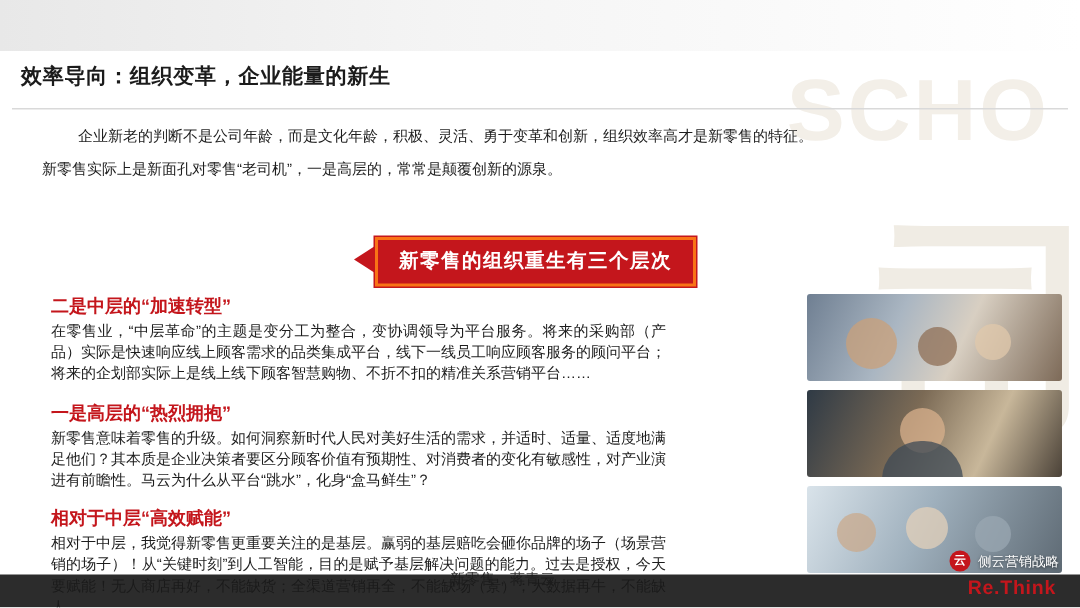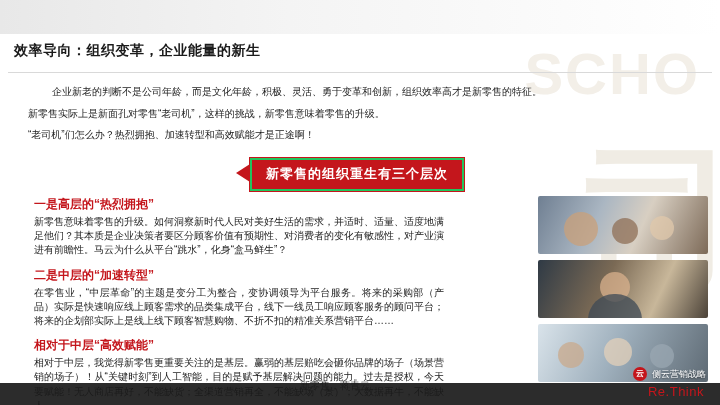--- a/index.html
+++ b/index.html
@@ -72,21 +72,21 @@
     left: 250px; top: 158px;
     z-index: 4;
   }
   .banner-box {
     position: relative;
     background: #c4161c;
     color: #ffffff;
     font-size: 13px;
     font-weight: bold;
     padding: 5px 14px 6px 14px;
-    border: 2px solid #22c55e;
+    border: 2px solid #f97316;
     box-shadow: 0 0 0 1px #c4161c;
     letter-spacing: 1px;
   }
   .banner-tail {
     position: absolute;
     left: -14px; top: 6px;
     width: 0; height: 0;
     border-top: 9px solid transparent;
     border-bottom: 9px solid transparent;
     border-right: 14px solid #c4161c;
@@ -182,21 +182,21 @@
   .badge-text {
     font-size: 9px;
     color: #ffffff;
     text-shadow: 0 1px 2px rgba(0,0,0,.55);
     text-align: center;
   }
   .rethink {
     position: absolute;
     right: 16px; bottom: 6px;
     font-size: 13px;
-    font-weight: normal;
+    font-weight: bold;
     color: #c4161c;
     letter-spacing: .5px;
     z-index: 5;
   }
   .bottom-strip {
     position: absolute;
     left: 0; bottom: 0;
     width: 720px; height: 22px;
     background: #1a1a1a;
     opacity: .92;
@@ -211,37 +211,36 @@
   <div class="top-band"></div>
 
   <div class="watermark2">SCHO</div>
   <div class="watermark">司</div>
 
   <div class="title">效率导向：组织变革，企业能量的新生</div>
   <div class="title-rule"></div>
 
   <div class="intro">
     <p class="indent">企业新老的判断不是公司年龄，而是文化年龄，积极、灵活、勇于变革和创新，组织效率高才是新零售的特征。</p>
-    <p>新零售实际上是新面孔对零售“老司机”，这样的挑战，新零售意味着零售的升级。</p>
-    <p>“老司机”们怎么办？热烈拥抱、加速转型和高效赋能才是正途啊！</p>
+    <p>新零售实际上是新面孔对零售“老司机”，一是高层的，常常是颠覆创新的源泉。</p>
   </div>
 
   <div class="banner">
     <div class="banner-tail"></div>
     <div class="banner-box">新零售的组织重生有三个层次</div>
   </div>
 
   <div class="body-col">
     <div class="sec">
+      <h3>二是中层的“加速转型”</h3>
+      <p>在零售业，“中层革命”的主题是变分工为整合，变协调领导为平台服务。将来的采购部（产品）实际是快速响应线上顾客需求的品类集成平台，线下一线员工响应顾客服务的顾问平台；将来的企划部实际上是线上线下顾客智慧购物、不折不扣的精准关系营销平台……</p>
+    </div>
+    <div class="sec">
       <h3>一是高层的“热烈拥抱”</h3>
       <p>新零售意味着零售的升级。如何洞察新时代人民对美好生活的需求，并适时、适量、适度地满足他们？其本质是企业决策者要区分顾客价值有预期性、对消费者的变化有敏感性，对产业演进有前瞻性。马云为什么从平台“跳水”，化身“盒马鲜生”？</p>
-    </div>
-    <div class="sec">
-      <h3>二是中层的“加速转型”</h3>
-      <p>在零售业，“中层革命”的主题是变分工为整合，变协调领导为平台服务。将来的采购部（产品）实际是快速响应线上顾客需求的品类集成平台，线下一线员工响应顾客服务的顾问平台；将来的企划部实际上是线上线下顾客智慧购物、不折不扣的精准关系营销平台……</p>
     </div>
     <div class="sec">
       <h3>相对于中层“高效赋能”</h3>
       <p>相对于中层，我觉得新零售更重要关注的是基层。赢弱的基层赔吃会砸你品牌的场子（场景营销的场子）！从“关键时刻”到人工智能，目的是赋予基层解决问题的能力。过去是授权，今天要赋能！无人商店再好，不能缺货；全渠道营销再全，不能缺场（景）；大数据再牛，不能缺人。</p>
     </div>
   </div>
 
   <div class="signature">新零售，蒋青云</div>
 
   <div class="photos">

